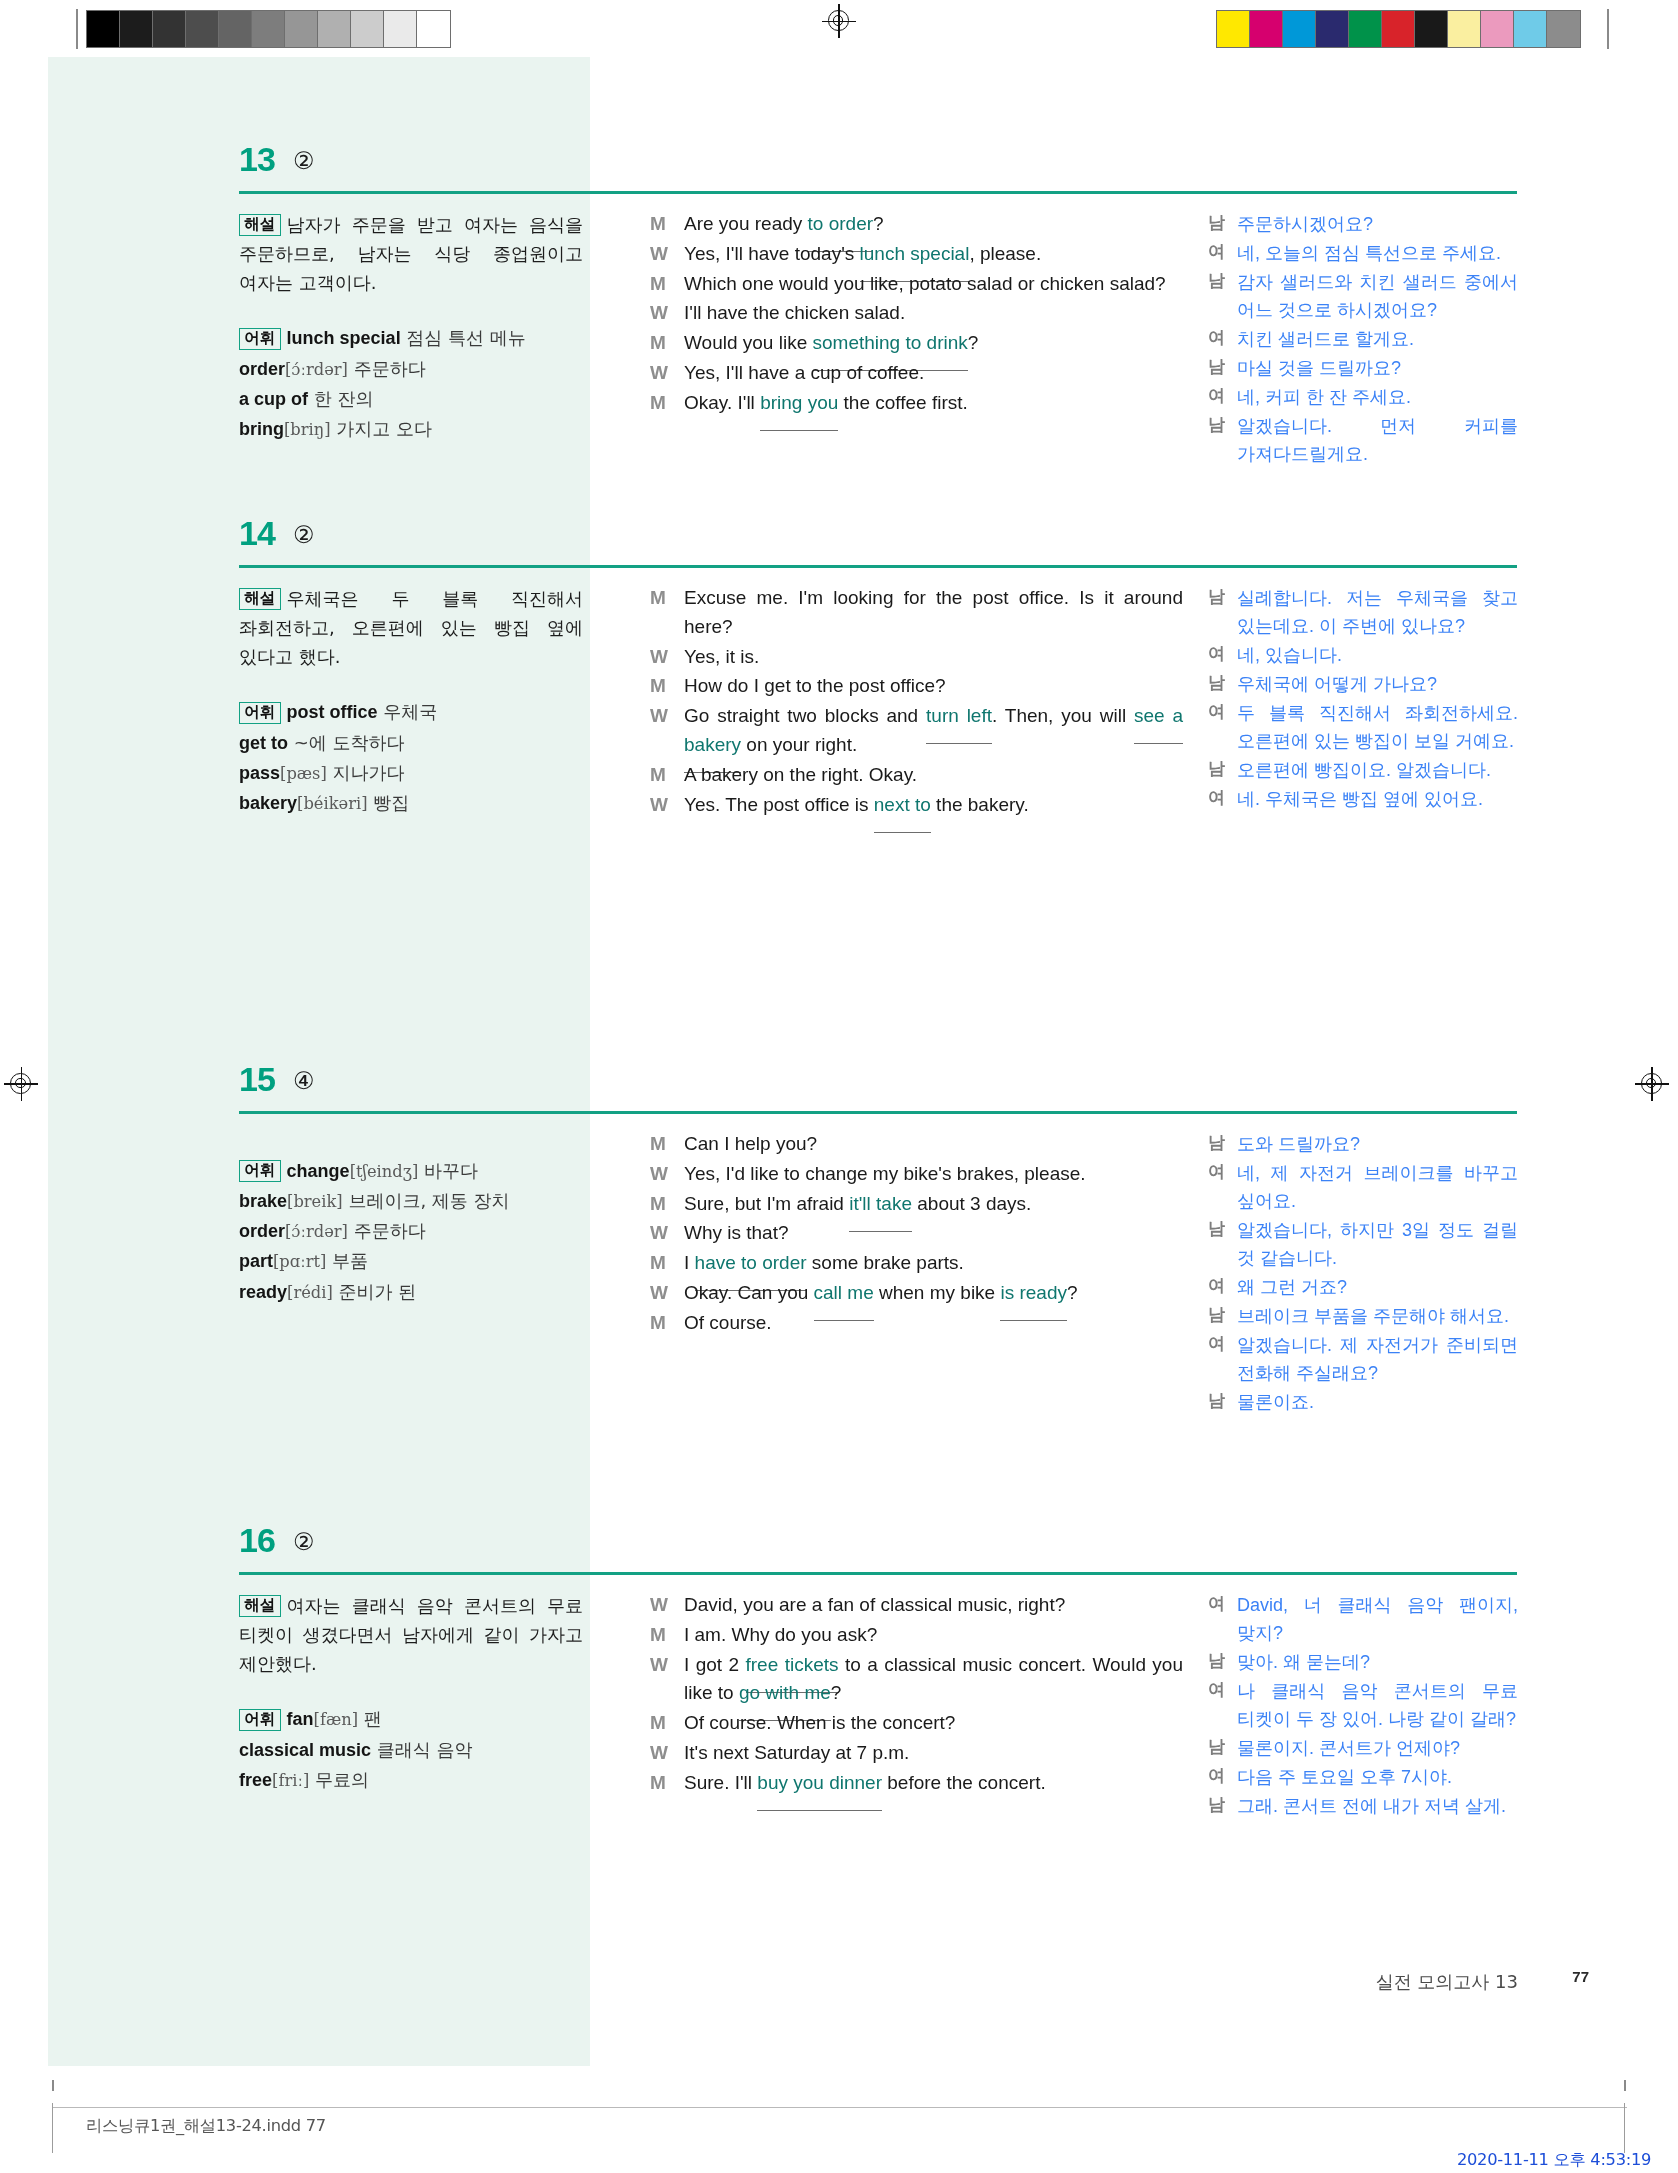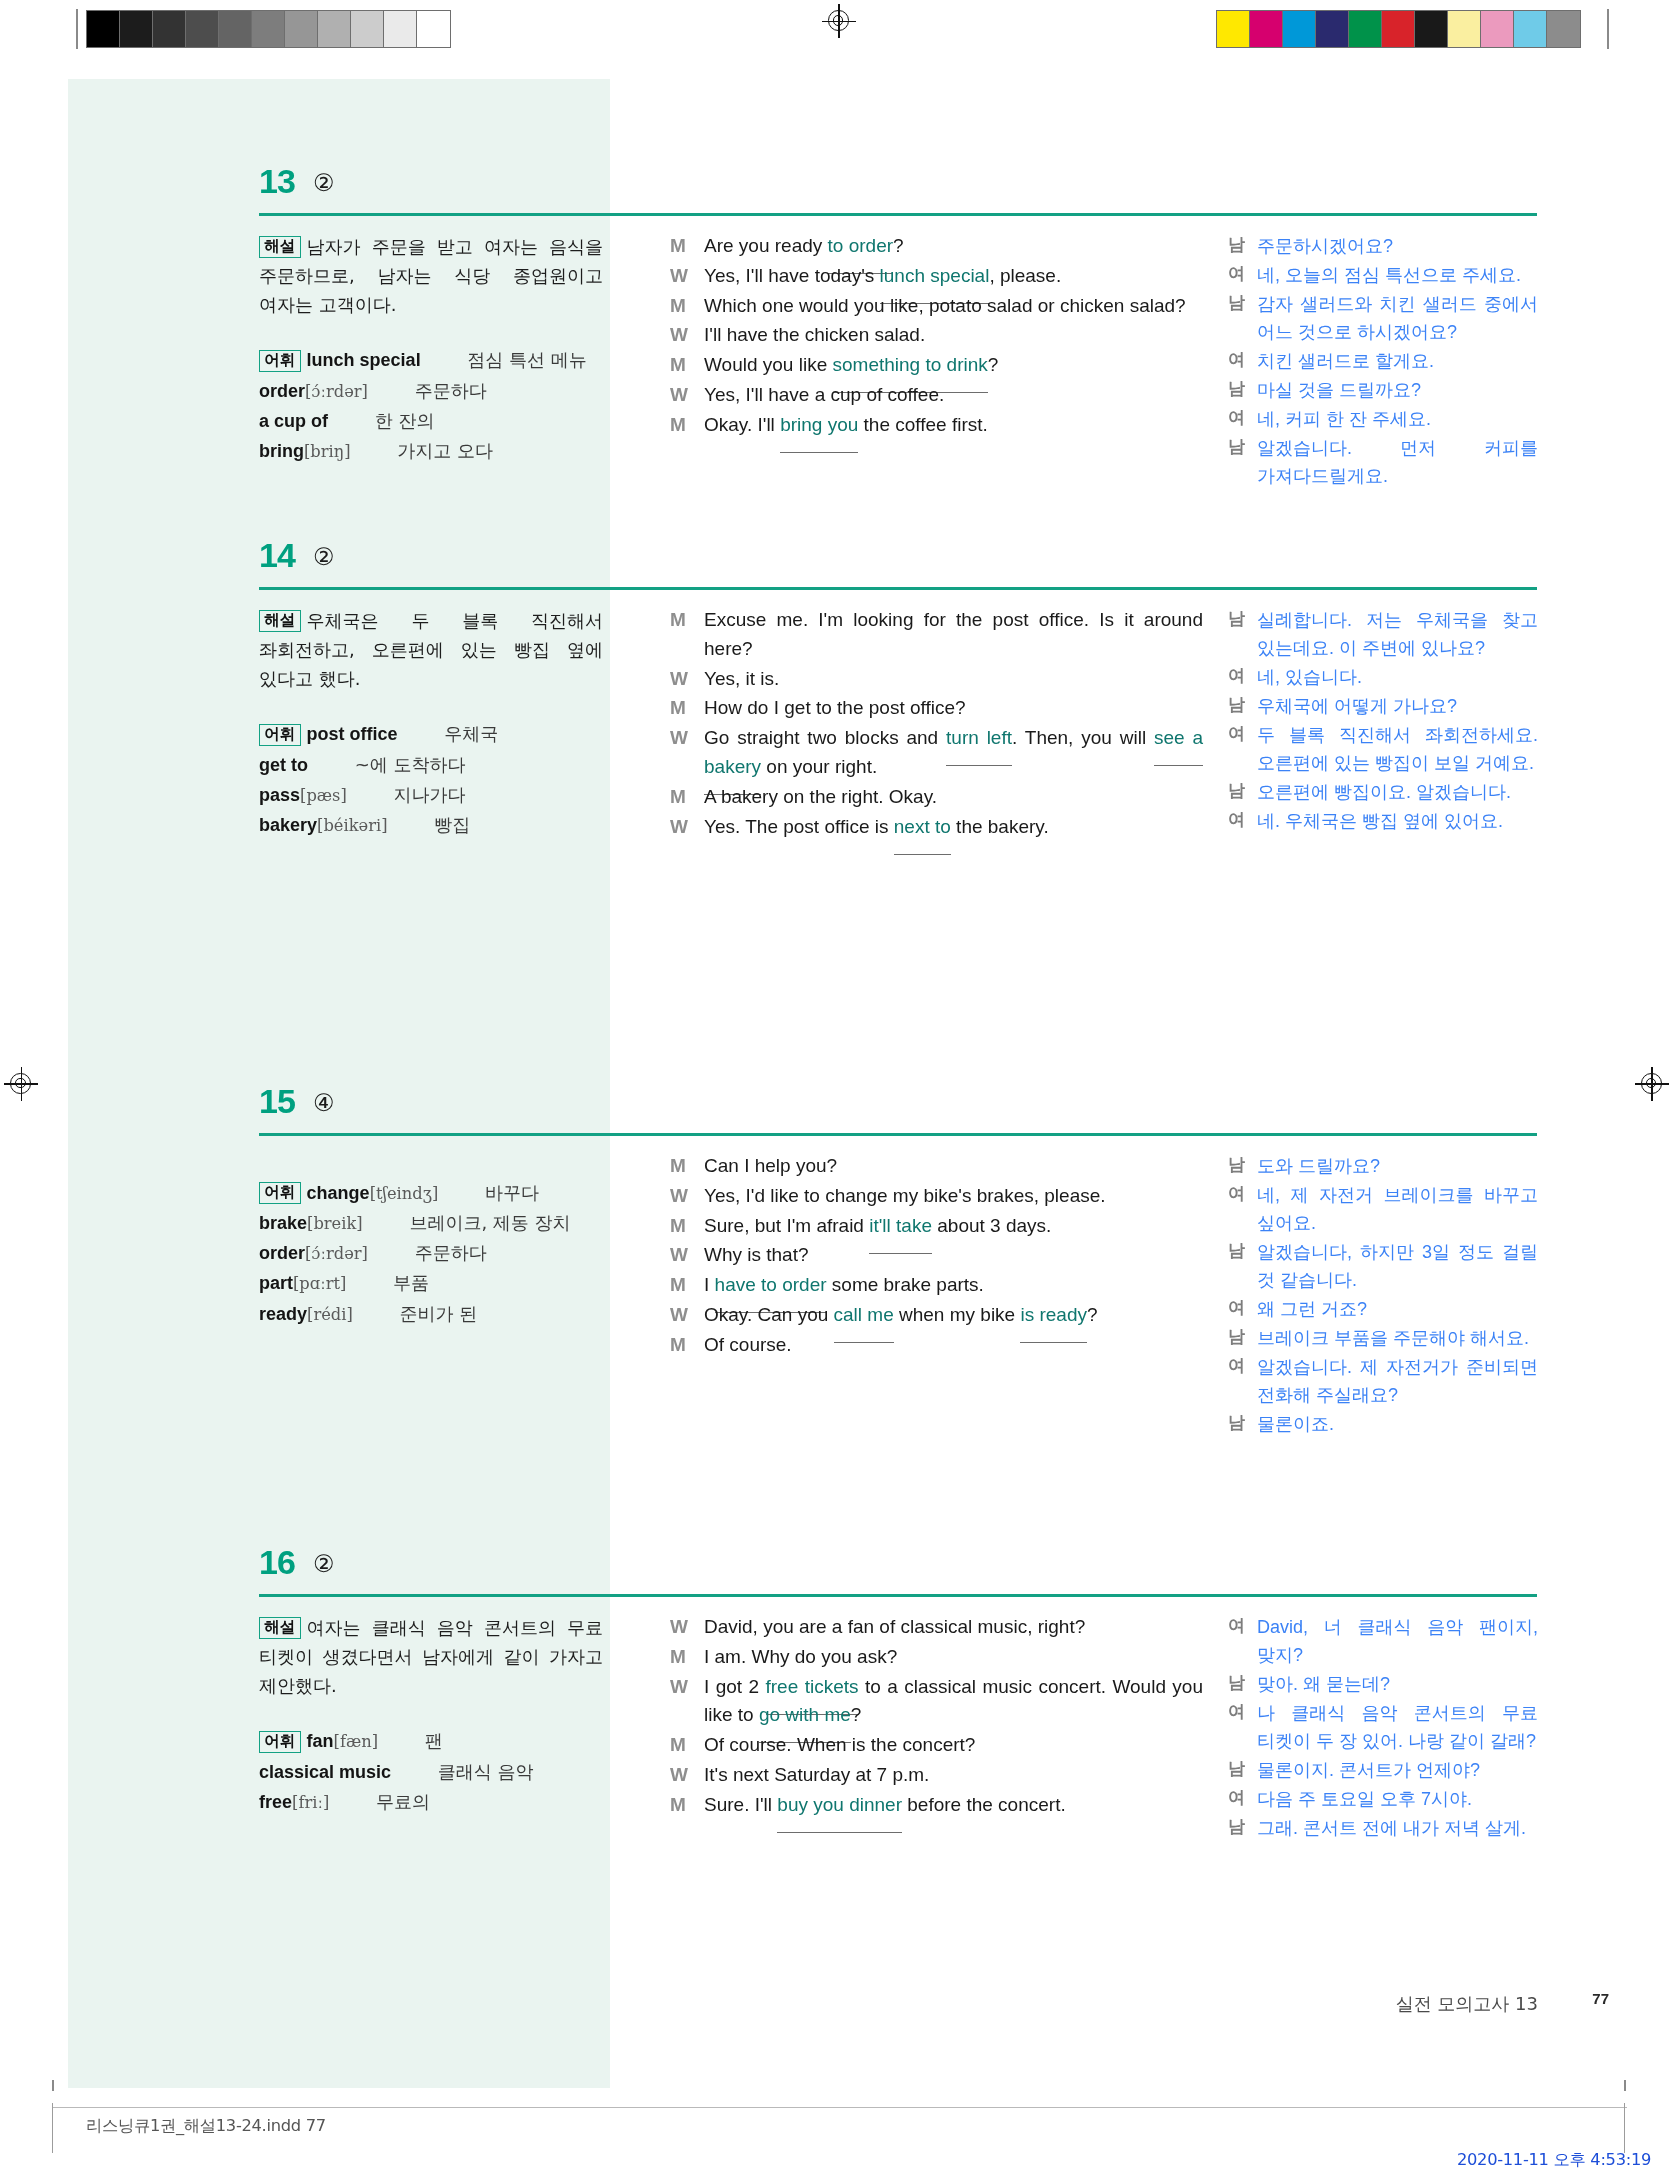--- a/index.html
+++ b/index.html
@@ -22,21 +22,21 @@
 
   
   .reg{position:absolute;width:34px;height:34px;}
   .reg:before,.reg:after{content:"";position:absolute;background:#111;}
   .reg:before{left:16.3px;top:0;width:1.7px;height:34px;}
   .reg:after{top:16.3px;left:0;height:1.7px;width:34px;}
   .reg .ring{position:absolute;left:6px;top:6px;width:20.6px;height:20.6px;border:1.7px solid #111;border-radius:50%;box-sizing:border-box;}
   .reg .ring2{position:absolute;left:11.2px;top:11.2px;width:10.3px;height:10.3px;border:1.7px solid #111;border-radius:50%;box-sizing:border-box;}
 
   
-  #page-frame{position:absolute;left:68px;top:0;width:1575px;height:2091px;margin-top:22px;}
+  #page-frame{position:absolute;left:48px;top:0;width:1575px;height:2091px;}
 
   #tint-panel{
     position:absolute;left:0px;top:57px;width:542px;height:2009px;
     background:#eaf4f0;
   }
 
   #content{position:absolute;left:0;top:0;width:1575px;height:2091px;}
 
   .section{position:absolute;left:0;width:1575px;}
 
@@ -75,21 +75,21 @@
   }
   .vocab{
     margin-top:26px;
     font-size:18px;line-height:1.62;color:#2a2a2a;
     font-family:"DejaVu Sans","Liberation Sans",sans-serif;
   }
   .vocab .w{font-weight:bold;color:#141414;
     font-family:"Liberation Sans","DejaVu Sans",sans-serif;}
   .vocab .ipa{color:#5a5a5a;font-size:16.3px;
     font-family:"DejaVu Serif",serif;}
-  .vocab .kr{color:#3a3a3a;padding-left:41px;}
+  .vocab .kr{color:#3a3a3a;}
   .vocab-line{display:block;}
 
   
   .dlg{font-size:19px;line-height:1.52;color:#1a1a1a;}
   .turn{display:flex;margin-bottom:0.9px;}
   .spk{
     flex:0 0 auto;width:34px;font-weight:bold;color:#8e8e8e;
     font-size:19px;line-height:1.52;
     font-family:"Liberation Sans",sans-serif;
   }

